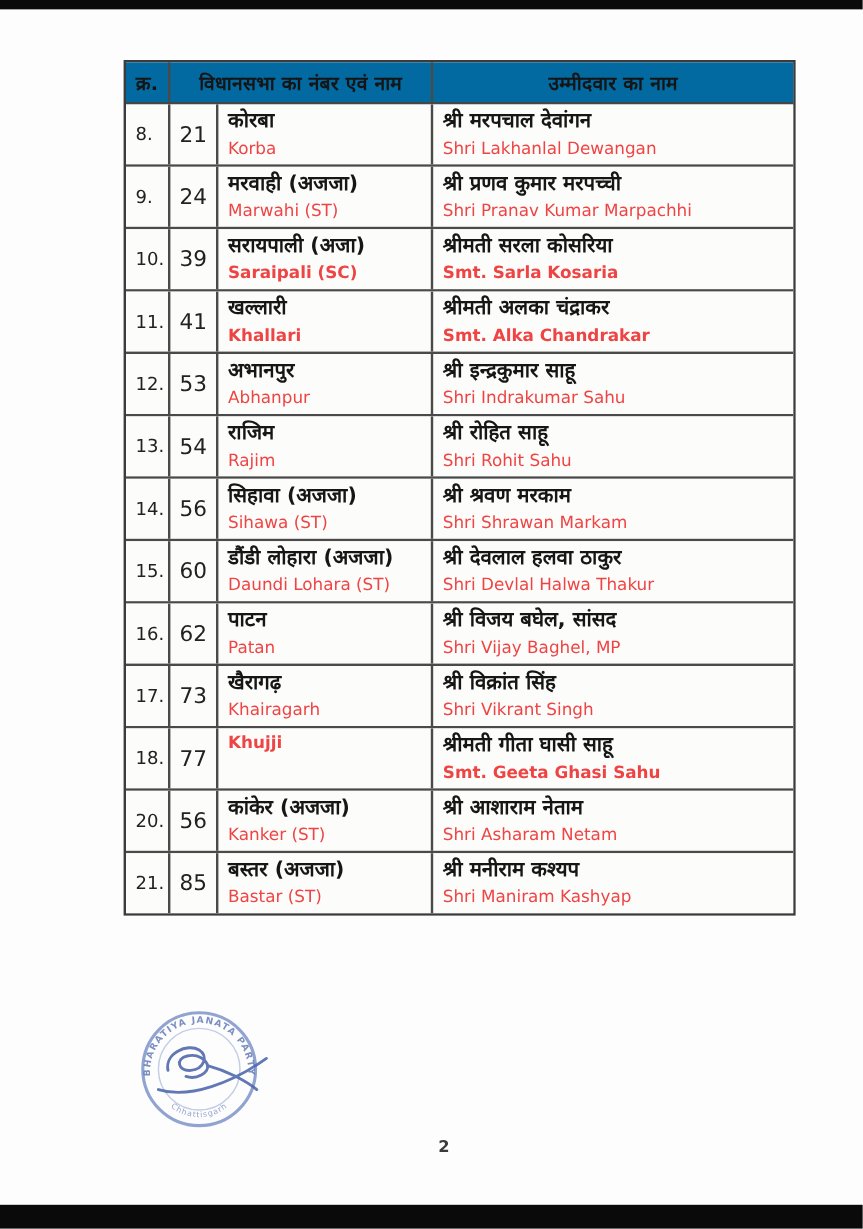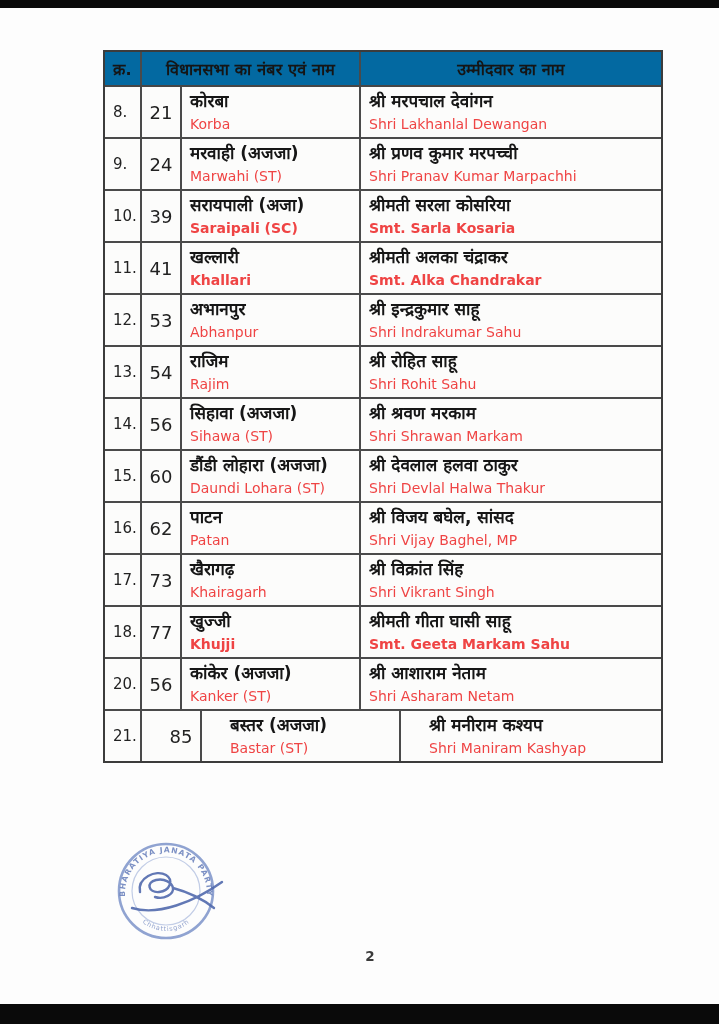--- a/index.html
+++ b/index.html
@@ -23,21 +23,21 @@
     background:#0369a1;border-bottom:2px solid #464646;
   }
   .hrow .cell{
     display:flex;align-items:center;justify-content:center;
     font-weight:bold;font-size:16px;color:#151515;letter-spacing:.2px;
   }
   .row{
     display:grid;grid-template-columns:37px 40px 179px 1fr;height:50px;
     border-bottom:2px solid #4a4a4a;background:#fcfcfb;
   }
-  .row:last-child{border-bottom:none;gap:20px;}
+  .row:last-child{border-bottom:none;}
   .cell{box-sizing:border-box;overflow:hidden;}
   .bordered-r{border-right:2px solid #4a4a4a;}
   .sr{
     display:flex;align-items:center;padding-left:8px;
     font-size:15px;color:#222;
   }
   .cnum{
     display:flex;align-items:center;justify-content:center;
     font-size:18px;color:#222;
   }
@@ -193,26 +193,25 @@
     </div>
     <div class="cell namecell">
       <div class="hi">श्री विक्रांत सिंह</div>
       <div class="en">Shri Vikrant Singh</div>
     </div>
   </div>
           <div class="row bold">
     <div class="cell bordered-r sr">18.</div>
     <div class="cell bordered-r cnum">77</div>
     <div class="cell bordered-r namecell">
-      <div class="hi">खुज्जी</div>
       <div class="en">Khujji</div>
     </div>
     <div class="cell namecell">
       <div class="hi">श्रीमती गीता घासी साहू</div>
-      <div class="en">Smt. Geeta Markam Sahu</div>
+      <div class="en">Smt. Geeta Ghasi Sahu</div>
     </div>
   </div>
           <div class="row">
     <div class="cell bordered-r sr">20.</div>
     <div class="cell bordered-r cnum">56</div>
     <div class="cell bordered-r namecell">
       <div class="hi">कांकेर (अजजा)</div>
       <div class="en">Kanker (ST)</div>
     </div>
     <div class="cell namecell">

